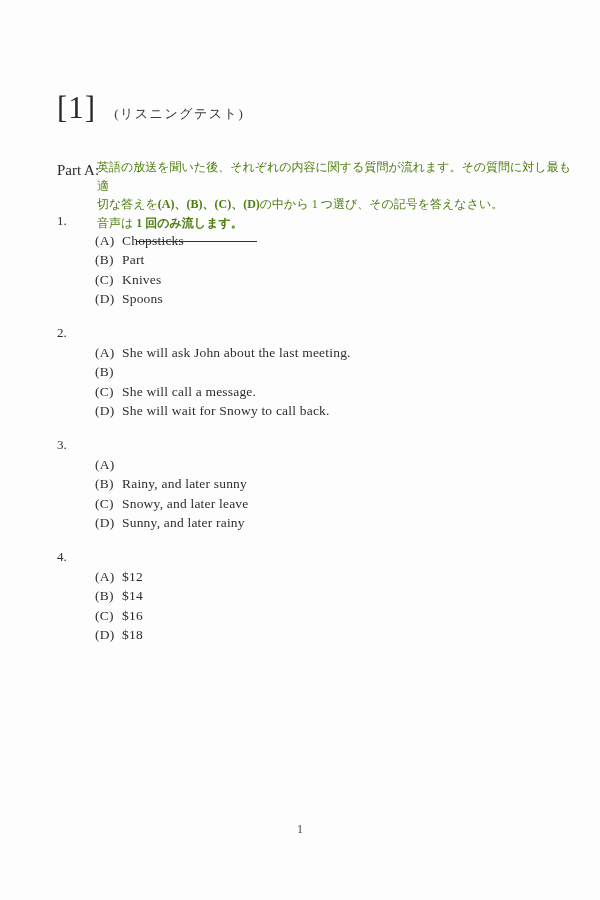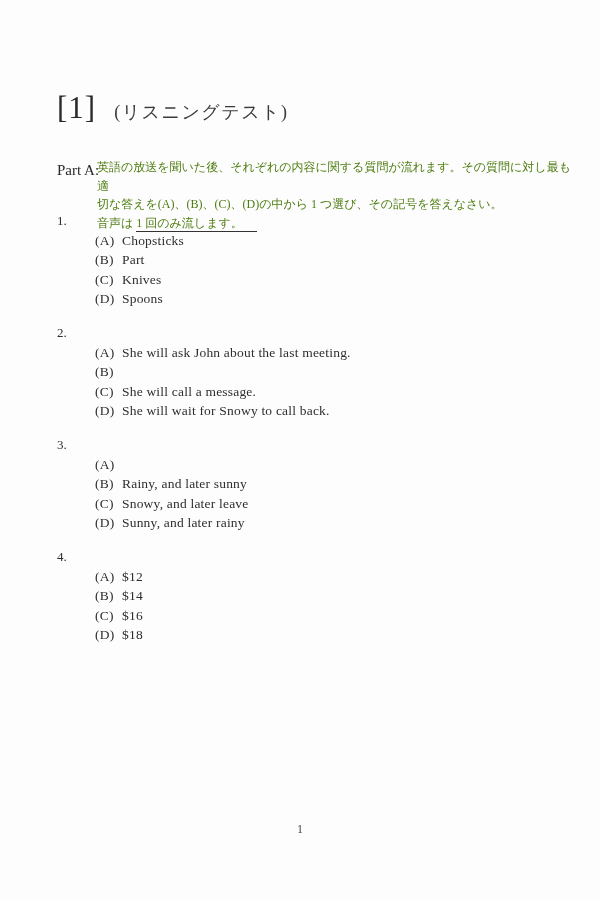--- a/index.html
+++ b/index.html
@@ -22,21 +22,21 @@
     left: 57px;
     display: flex;
     align-items: baseline;
   }
   .section-num {
     font-size: 31px;
     letter-spacing: 1px;
     color: #2a2a2a;
   }
   .section-sub {
-    font-size: 18px;
+    font-size: 13px;
     margin-left: 18px;
     letter-spacing: 1.5px;
     color: #3a3a3a;
   }
   
   .part-label {
     position: absolute;
     top: 162px;
     left: 57px;
     font-size: 15px;
@@ -45,25 +45,25 @@
   }
   .instr {
     position: absolute;
     top: 158px;
     left: 97px;
     width: 480px;
     font-size: 12px;
     line-height: 18.5px;
     color: #4d7c0f;
   }
-  .b { font-weight: normal; }
+  .b { font-weight: bold; }
   .u {
     border-bottom: 1.2px solid #333;
     padding-right: 14px;
-    padding-bottom: 1px;
+    padding-bottom: 11px;
   }
   
   .question { position: absolute; left: 57px; }
   .q1 { top: 212px; }
   .q2 { top: 324px; }
   .q3 { top: 436px; }
   .q4 { top: 548px; }
   .q-number {
     font-size: 13px;
     line-height: 17px;

